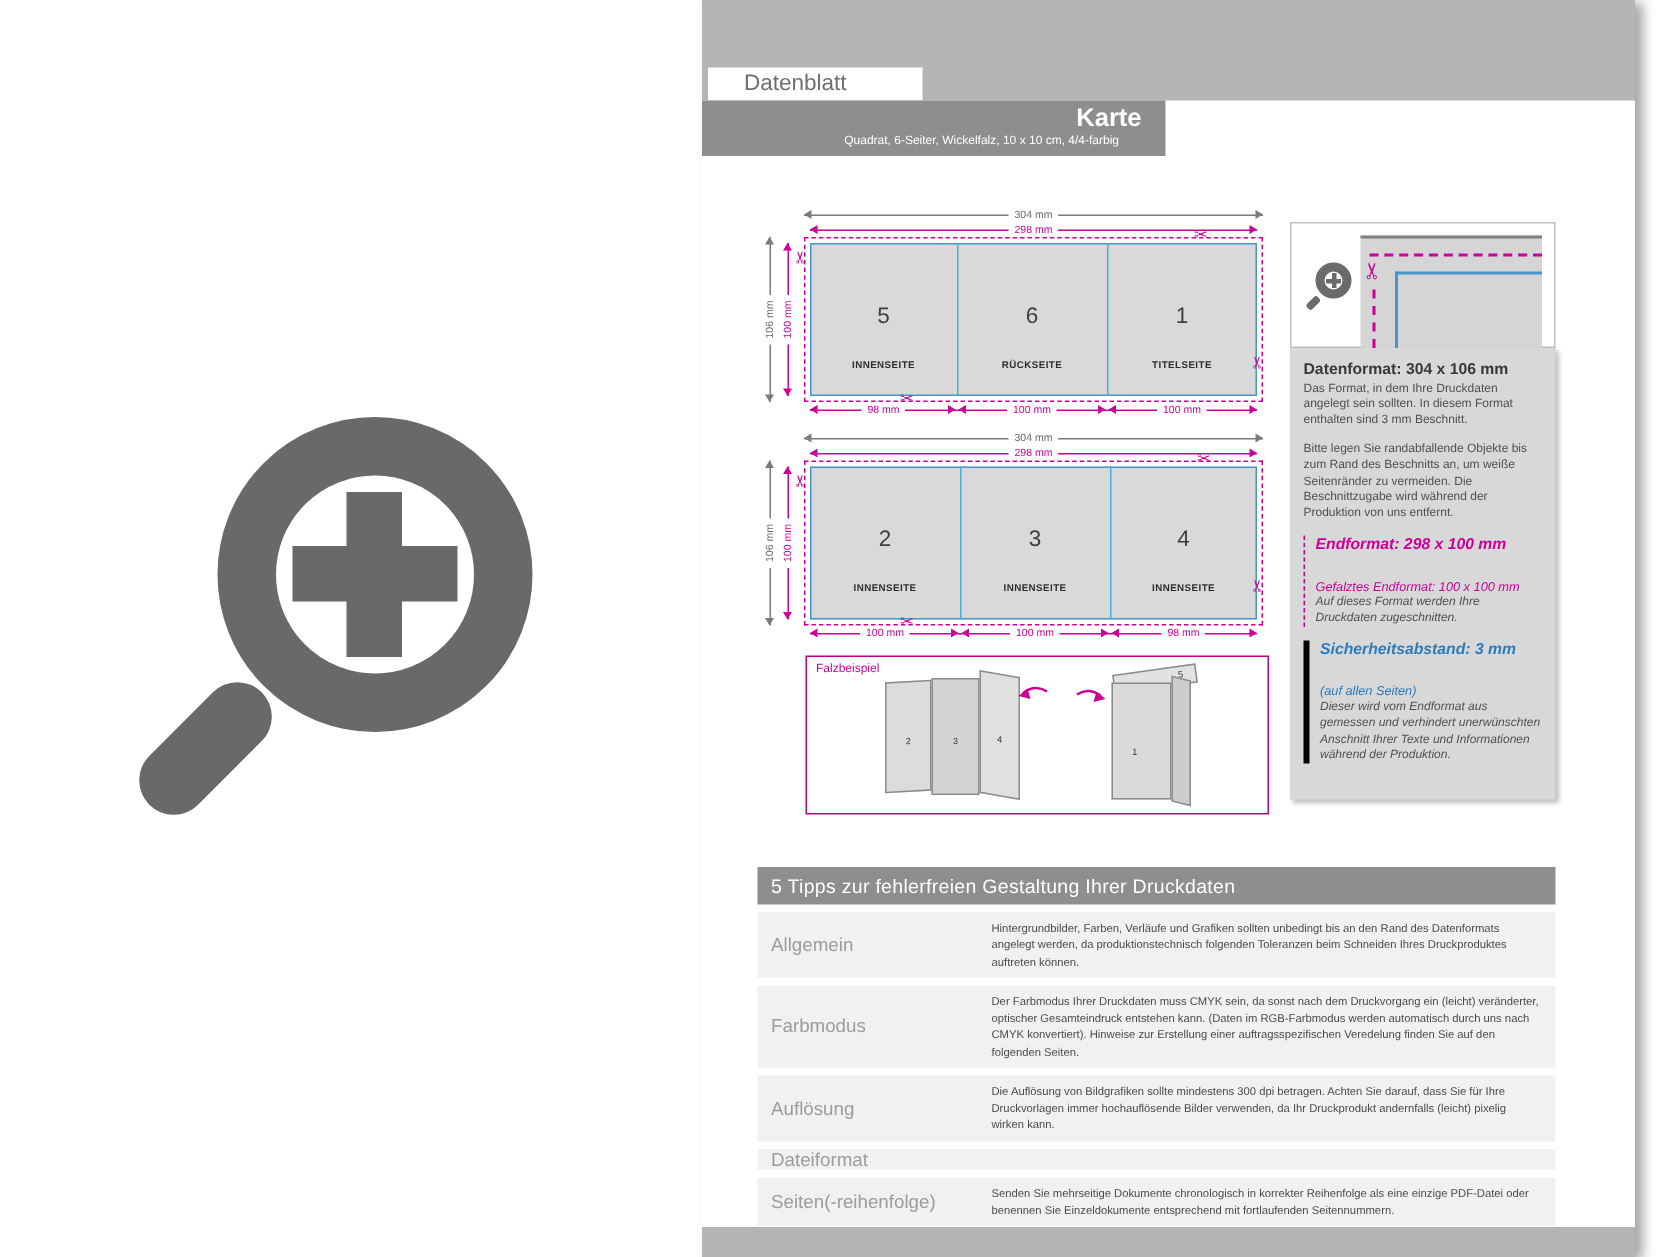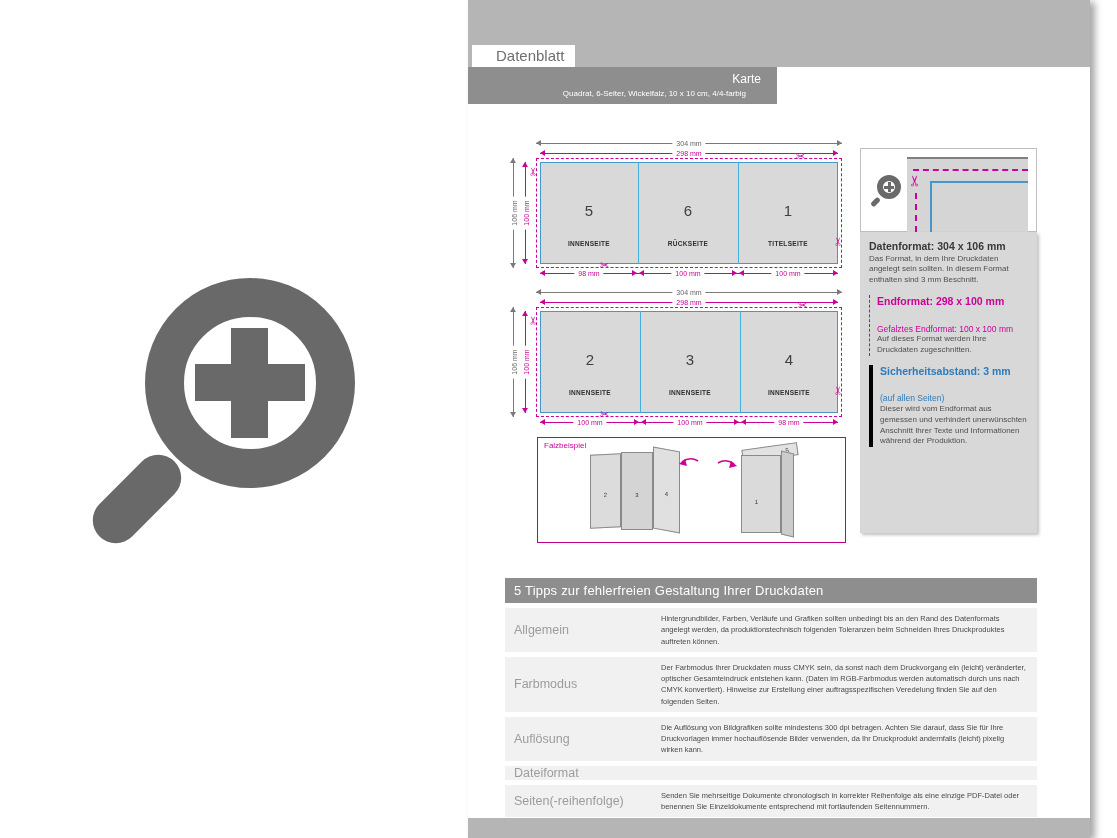--- a/index.html
+++ b/index.html
@@ -9,23 +9,23 @@
   
   #big-zoom { position:absolute; left:98px; top:270px; width:260px; height:280px; }
   #big-zoom .ring { position:absolute; left:47px; top:8px; width:210px; height:210px; border:39px solid #696969; border-radius:50%; }
   #big-zoom .bar-h { position:absolute; left:97px; top:94px; width:110px; height:37px; background:#696969; }
   #big-zoom .bar-v { position:absolute; left:133px; top:58px; width:37px; height:110px; background:#696969; }
   #big-zoom .handle { position:absolute; left:16px; top:176px; width:46px; height:106px; background:#696969; border-radius:23px; transform:rotate(45deg); }
 
   
   #page { position:absolute; left:468px; top:0; width:622px; height:838px; background:#fff; box-shadow:5px 2px 7px rgba(0,0,0,0.35); }
   .top-band { position:absolute; left:0; top:0; width:622px; height:67px; background:#b5b5b5; }
-  .tab { position:absolute; left:4px; top:45px; width:103px; height:22px; background:#fff; color:#6f6f6f; font-size:15px; line-height:22px; padding-left:24px; }
+  .tab { position:absolute; left:4px; top:45px; width:143px; height:22px; background:#fff; color:#6f6f6f; font-size:15px; line-height:22px; padding-left:24px; }
   .title-band { position:absolute; left:0; top:67px; width:309px; height:37px; background:#8e8e8e; color:#fff; }
-  .title-band .t { position:absolute; right:16px; top:0; font-size:12px; line-height:24px; font-weight:400; }
+  .title-band .t { position:absolute; right:16px; top:0; font-size:17px; line-height:24px; font-weight:700; }
   .title-band .s { position:absolute; right:31px; top:22px; font-size:8px; }
   .footer-band { position:absolute; left:0; top:818px; width:622px; height:20px; background:#b5b5b5; }
 
   
   .hdim { position:absolute; height:0; border-top:1px solid #7a7a7a; }
   .hdim.mag { border-top-color:#cc0099; }
   .hdim::before { content:""; position:absolute; left:0; top:-4px; border:3px solid transparent; border-right:5px solid #7a7a7a; border-left-width:0; }
   .hdim::after  { content:""; position:absolute; right:0; top:-4px; border:3px solid transparent; border-left:5px solid #7a7a7a; border-right-width:0; }
   .hdim.mag::before { border-right-color:#cc0099; }
   .hdim.mag::after  { border-left-color:#cc0099; }
@@ -69,21 +69,21 @@
   .mzoom .mhandle { position:absolute; left:0; top:22px; width:5px; height:10px; border-radius:2px; background:#6a6a6a; transform:rotate(45deg); }
   #corner-illus { position:absolute; left:46px; top:8px; width:121px; height:75px; background:#d5d5d5; border-top:2px solid #808080; }
   #corner-illus .dh { position:absolute; left:6px; right:0; top:10px; border-top:2px dashed #cc0099; }
   #corner-illus .dv { position:absolute; left:8px; top:34px; bottom:0; border-left:2px dashed #cc0099; }
   #corner-illus .bh { position:absolute; left:23px; right:0; top:22px; border-top:2px solid #4596cc; }
   #corner-illus .bv { position:absolute; left:23px; top:22px; bottom:0; border-left:2px solid #4596cc; }
   #corner-illus .scissors { left:2px; top:16px; font-size:15px; }
 
   #info-box { position:absolute; left:392px; top:232px; width:177px; height:301px; background:#d8d8d8; box-shadow:2px 2px 3px rgba(0,0,0,0.25); padding:8px 9px; font-size:8px; line-height:1.35; color:#4f4f4f; }
   #info-box h3 { font-size:10.5px; line-height:1.2; color:#383838; margin-bottom:1px; }
-  #info-box .blk { margin-top:9px; padding-left:7px; }
+  #info-box .blk { margin-top:9px; padding-left:7px;font-style:italic; }
   #info-box .blk.end { border-left:1px dashed #cc0099; }
   #info-box .blk.saf { border-left:4px solid #000000; }
   #info-box .blk.fal { border-left:2px solid #3cb4e5; }
   #info-box .blk.end h3, #info-box .sub.end { color:#cc0099; }
   #info-box .blk.saf h3, #info-box .sub.saf { color:#2b7bbd; }
   #info-box .blk.fal h3 { color:#3cb4e5; }
   #info-box .sub { font-size:8.5px; line-height:1.25;margin-top:16px; }
   #info-box p.note { margin-top:8px; }
 
   
@@ -229,20 +229,21 @@
         <div class="dv"></div>
         <div class="bh"></div>
         <div class="bv"></div>
         <span class="scissors v"></span>
       </div>
     </div>
 
     <div id="info-box">
       <h3>Datenformat: 304 x 106 mm</h3>
       <p>Das Format, in dem Ihre Druckdaten angelegt sein sollten. In diesem Format enthalten sind 3 mm Beschnitt.</p>
+      <p class="note">Bitte legen Sie randabfallende Objekte bis zum Rand des Beschnitts an, um weiße Seitenränder zu vermeiden. Die Beschnittzugabe wird während der Produktion von uns entfernt.</p>
       <div class="blk end">
         <h3>Endformat: 298 x 100 mm</h3>
         <div class="sub end">Gefalztes Endformat: 100 x 100 mm</div>
         <p>Auf dieses Format werden Ihre Druckdaten zugeschnitten.</p>
       </div>
       <div class="blk saf">
         <h3>Sicherheitsabstand: 3 mm</h3>
         <div class="sub saf">(auf allen Seiten)</div>
         <p>Dieser wird vom Endformat aus gemessen und verhindert unerwünschten Anschnitt Ihrer Texte und Informationen während der Produktion.</p>
       </div>

